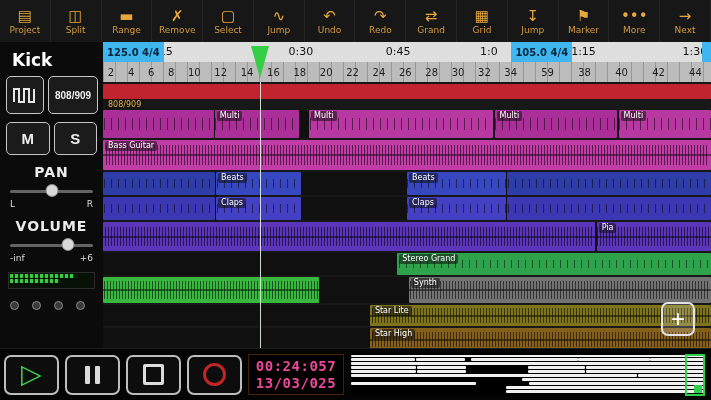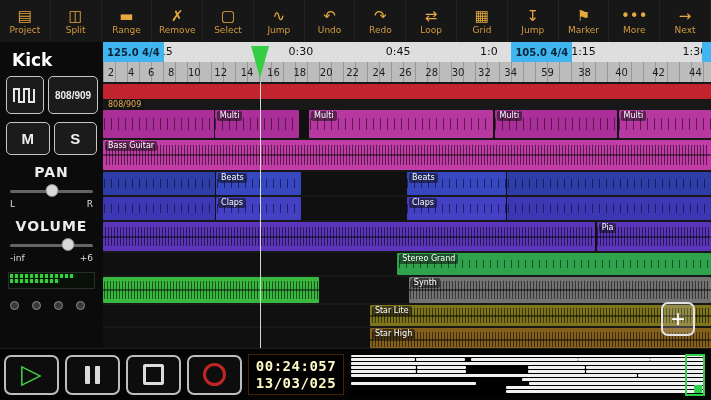--- a/index.html
+++ b/index.html
@@ -62,21 +62,21 @@
     background:rgba(255,255,255,.18);color:#fff;font-size:24px;line-height:28px;text-align:center;z-index:7;cursor:pointer;padding:0;}
 
   
   #transport{position:absolute;left:0;right:0;bottom:0;height:52px;background:#040404;display:flex;align-items:center;padding:0 4px;gap:6px;border-top:1px solid #1c1c1c;box-sizing:border-box;}
   .t-btn{width:55px;height:40px;border:2px solid #bdbdbd;border-radius:7px;background:#0d0d0d;display:flex;align-items:center;justify-content:center;gap:5px;cursor:pointer;box-sizing:border-box;padding:0;}
   .play-glyph{color:#41d24b;font-size:27px;line-height:27px;}
   .pause-bar{width:5px;height:18px;background:#dcdcdc;border-radius:1px;}
   .stop-sq{width:15px;height:15px;border:3px solid #dcdcdc;border-radius:2px;box-sizing:content-box;}
   .rec-circ{width:17px;height:17px;border:3px solid #c22525;border-radius:50%;box-sizing:content-box;}
   #time-display{width:94px;display:flex;flex-direction:column;align-items:center;gap:1px;border:1px solid #452200;background:#000;padding:3px 0;
-    font-family:"DejaVu Sans Mono","Liberation Mono",monospace;font-weight:bold;font-size:14px;color:#fef9c3;letter-spacing:.5px;}
+    font-family:"DejaVu Sans Mono","Liberation Mono",monospace;font-weight:bold;font-size:14px;color:#ec4899;letter-spacing:.5px;}
   #minimap{flex:1;height:42px;position:relative;background:#000;margin-right:2px;}
   #mm-rows{position:absolute;inset:1px;overflow:hidden;}
   .mm-row{position:relative;height:3.2px;margin-bottom:0.8px;}
   .mm-clip{position:absolute;top:0;bottom:0.5px;background:#f1f1f1;border-radius:1px;}
   #mm-viewport{position:absolute;top:0;bottom:0;right:0;width:20px;border:2px solid #2ed04a;box-sizing:border-box;z-index:3;cursor:grab;}
   .mm-corner{position:absolute;right:1px;bottom:1px;width:8px;height:8px;background:#2ed04a;}
 </style>
 </head>
 <body>
 
@@ -110,21 +110,21 @@
       <div class="tb-item">
         <span class="tb-icon">↶</span>
         <span class="tb-label">Undo</span>
       </div>
       <div class="tb-item">
         <span class="tb-icon">↷</span>
         <span class="tb-label">Redo</span>
       </div>
       <div class="tb-item">
         <span class="tb-icon">⇄</span>
-        <span class="tb-label">Loop</span>
+        <span class="tb-label">Grand</span>
       </div>
       <div class="tb-item">
         <span class="tb-icon">▦</span>
         <span class="tb-label">Grid</span>
       </div>
       <div class="tb-item">
         <span class="tb-icon">↧</span>
         <span class="tb-label">Jump</span>
       </div>
       <div class="tb-item">

